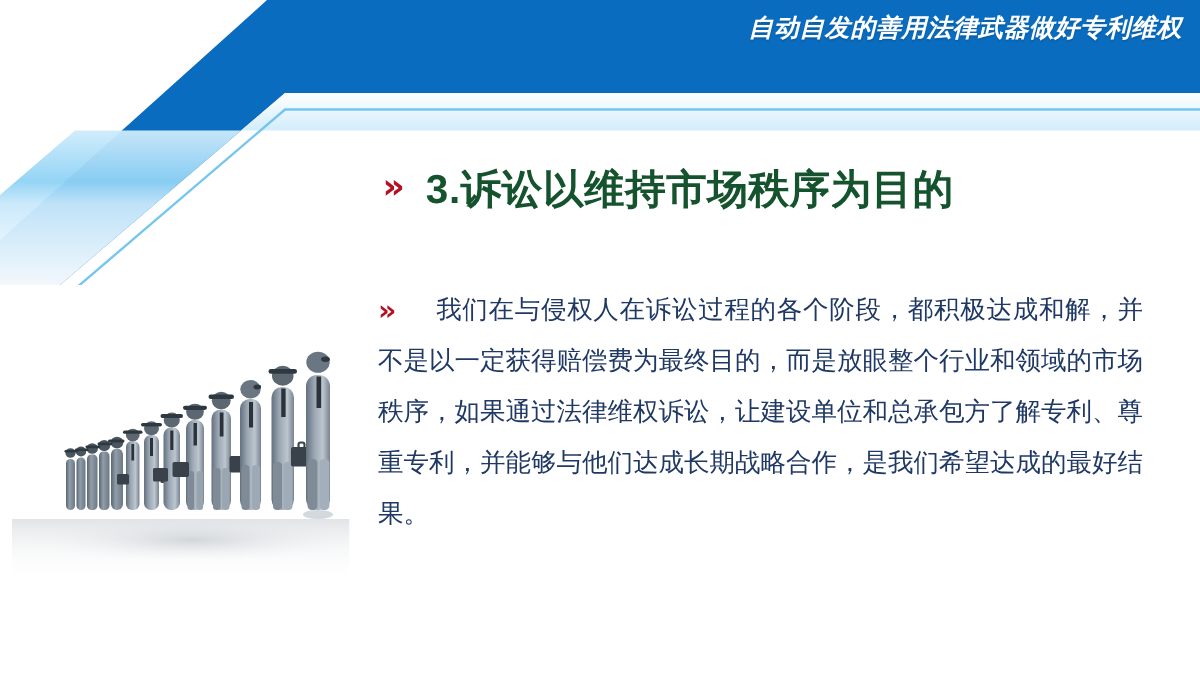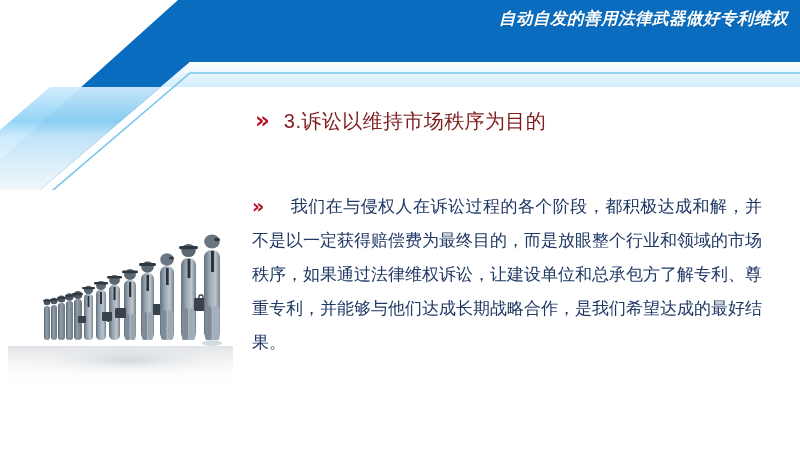--- a/index.html
+++ b/index.html
@@ -57,23 +57,23 @@
     color: #B51021;
     font-weight: bold;
     font-family: "DejaVu Sans", sans-serif;
   }
   .chev-heading {
     font-size: 23px;
     margin-right: 14px;
     transform: translateY(-1px);
   }
   .heading-text {
-    font-size: 20px;
-    font-weight: normal;
-    color: #7f1d1d;
+    font-size: 27px;
+    font-weight: bold;
+    color: #14532d;
     letter-spacing: 0.4px;
     white-space: nowrap;
   }
 
   
   .body-block {
     position: absolute;
     left: 252px;
     top: 190px;
     width: 510px;

